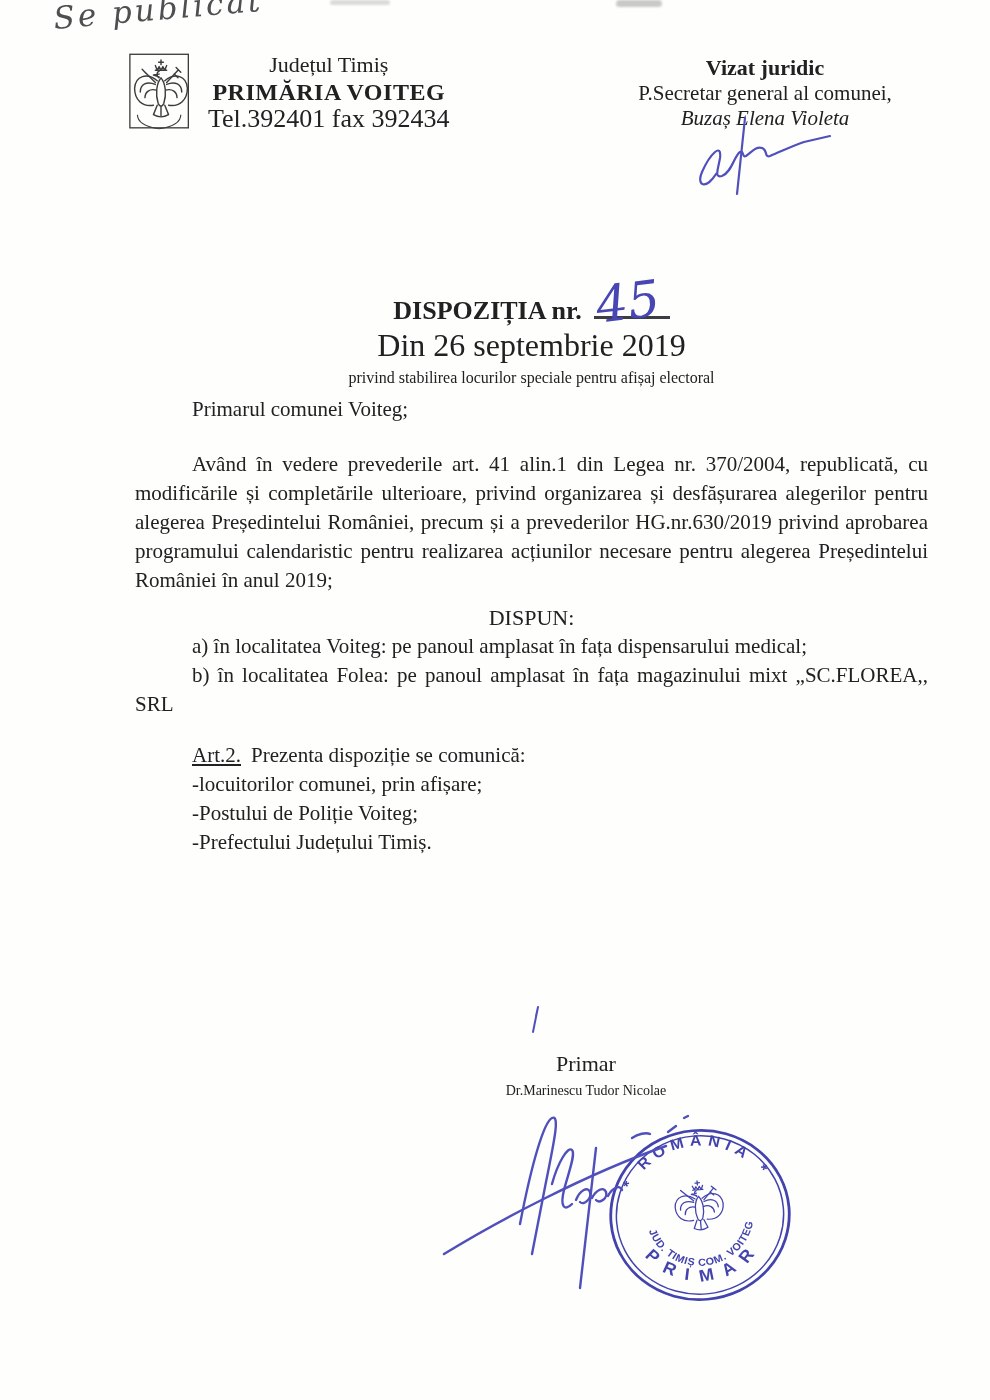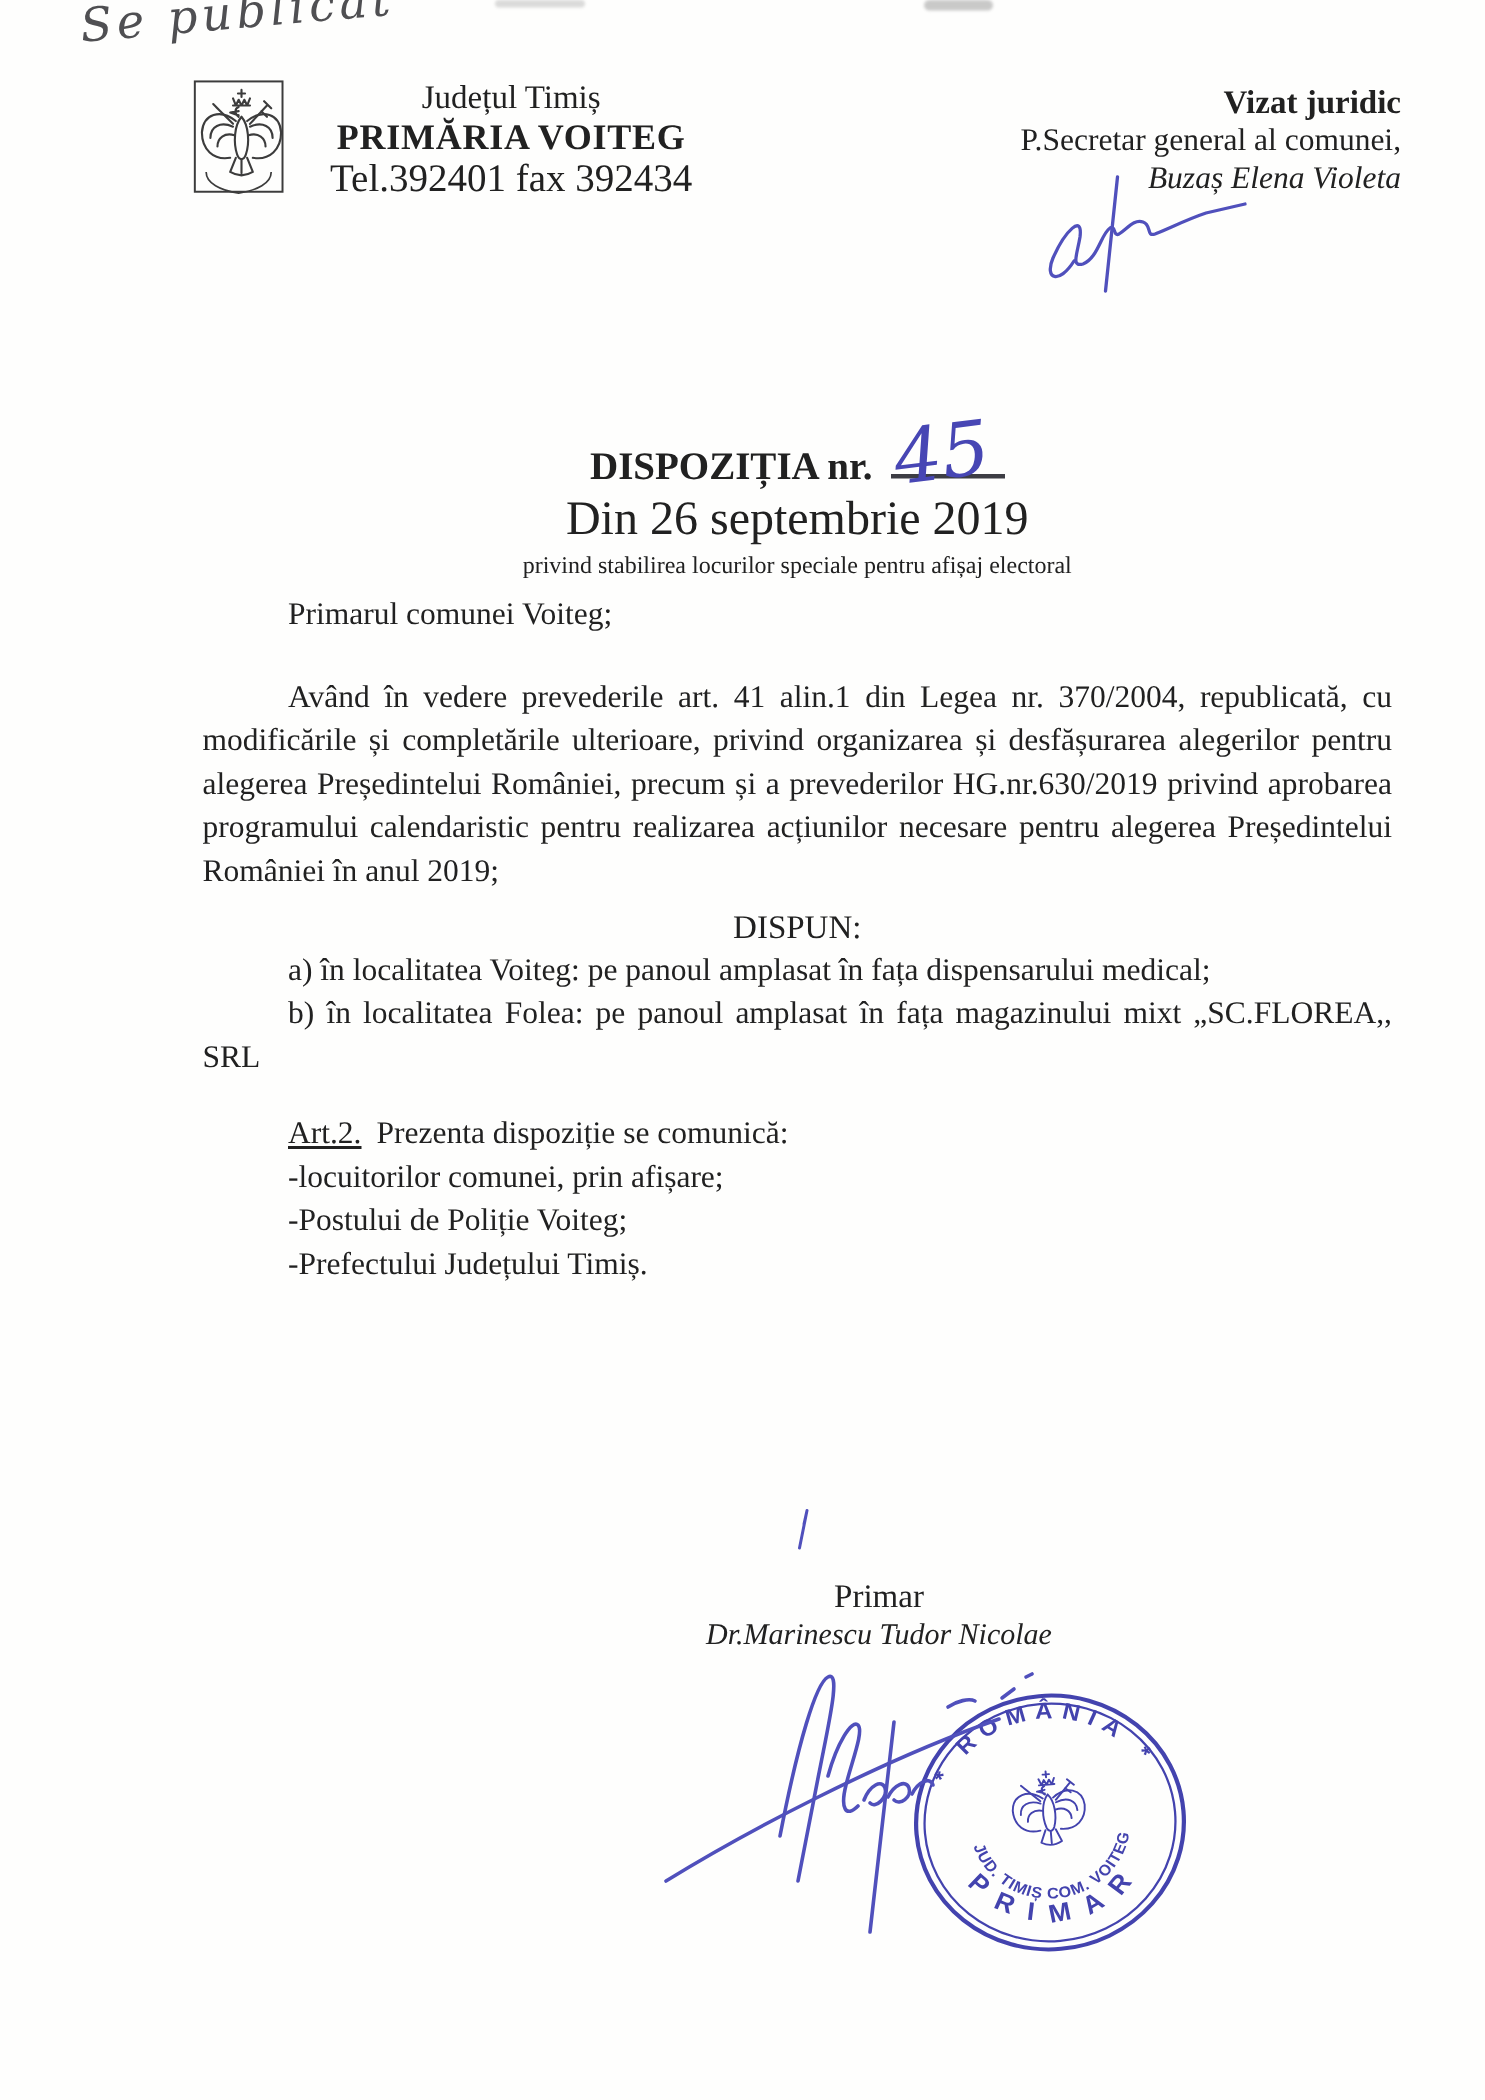--- a/index.html
+++ b/index.html
@@ -14,25 +14,25 @@
   
   .hand-note{
     position:absolute;left:52px;top:0px;
     font-style:italic;font-size:31px;letter-spacing:3px;
     color:#4f4f52;transform:rotate(-5deg);transform-origin:left top;
     font-family:"DejaVu Serif", serif;
   }
   
   .header-left{position:absolute;left:128px;top:50px;display:flex;}
   .emblem{width:66px;height:84px;}
-  .org-lines{margin-left:26px;text-align:center;padding-top:2px;}
+  .org-lines{margin-left:14px;text-align:center;padding-top:2px;}
   .org-county{font-size:22px;line-height:26px;}
   .org-name{font-size:24px;font-weight:bold;letter-spacing:.5px;line-height:28px;}
   .org-tel{font-size:26px;line-height:25px;}
-  .header-right{position:absolute;left:628px;top:55px;width:306px;text-align:right;}
+  .header-right{position:absolute;left:612px;top:55px;width:306px;text-align:center;}
   .vizat-title{font-weight:bold;font-size:22px;line-height:26px;}
   .vizat-sub{font-size:21px;line-height:25px;}
   .vizat-name{font-style:italic;font-size:21px;line-height:25px;}
   .vizat-sig{position:absolute;left:688px;top:112px;}
   
   .title-block{position:absolute;left:135px;top:288px;width:793px;text-align:center;}
   .title-line1{font-size:26px;font-weight:bold;}
   .num-slot{display:inline-block;width:76px;height:28px;border-bottom:3px solid #3d3d44;position:relative;margin-left:12px;vertical-align:baseline;}
   .hand-number{
     position:absolute;left:2px;bottom:-11px;
@@ -48,21 +48,21 @@
   .p1{margin-top:26px !important;text-indent:57px;}
   .p2{margin-top:22px !important;text-indent:57px;}
   .dispun{margin-top:8px !important;text-align:center;font-size:22px;}
   .art1{margin-top:16px !important;text-indent:57px;}
   .sub{text-indent:57px;}
   .art2-block{margin-left:57px;margin-top:22px;text-align:left;}
   .art-label{text-decoration:underline;margin-right:10px;}
   
   .primar-block{position:absolute;left:450px;top:1050px;width:272px;text-align:center;}
   .primar-role{font-size:22px;line-height:27px;}
-  .primar-name{font-size:20px;font-style:italic;line-height:27px;}
+  .primar-name{font-size:14px;line-height:27px;}
   .tick{position:absolute;left:527px;top:1004px;}
   .main-sig{position:absolute;left:436px;top:1102px;z-index:3;}
   
   .stamp{position:absolute;left:606px;top:1126px;width:188px;height:178px;transform:rotate(-5deg);z-index:2;}
   .stamp text{font-family:"Liberation Sans", sans-serif;font-weight:bold;}
   .ink{stroke:#5050bc;fill:none;stroke-linecap:round;stroke-linejoin:round;}
   .stamp-stroke{stroke:#4343ae;}
   .black-stroke{stroke:#3c3c3c;}
 </style>
 </head>

